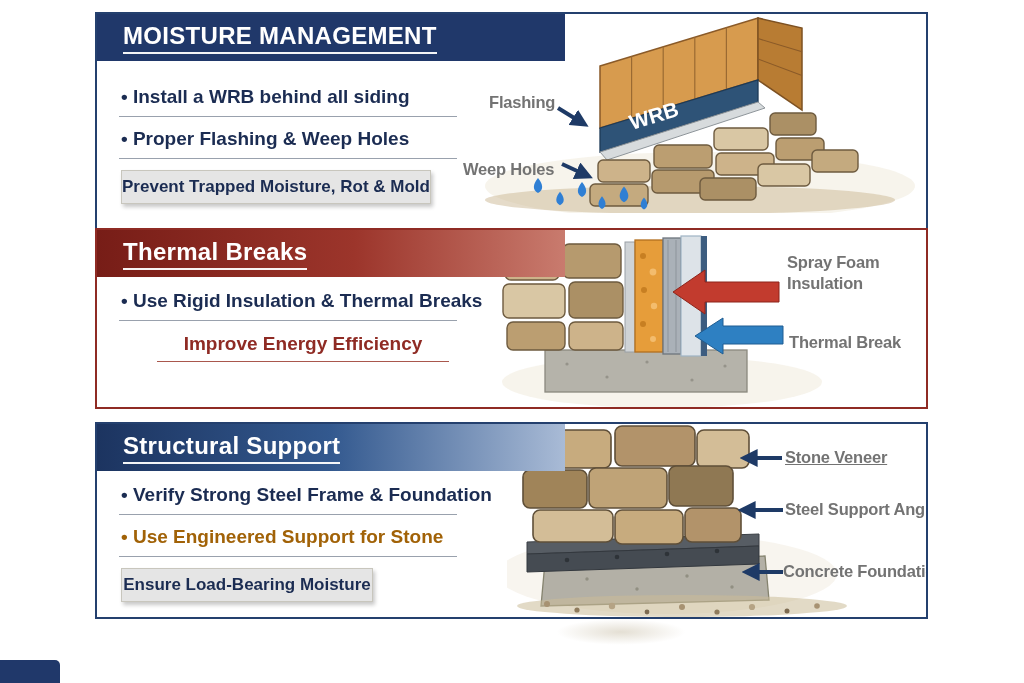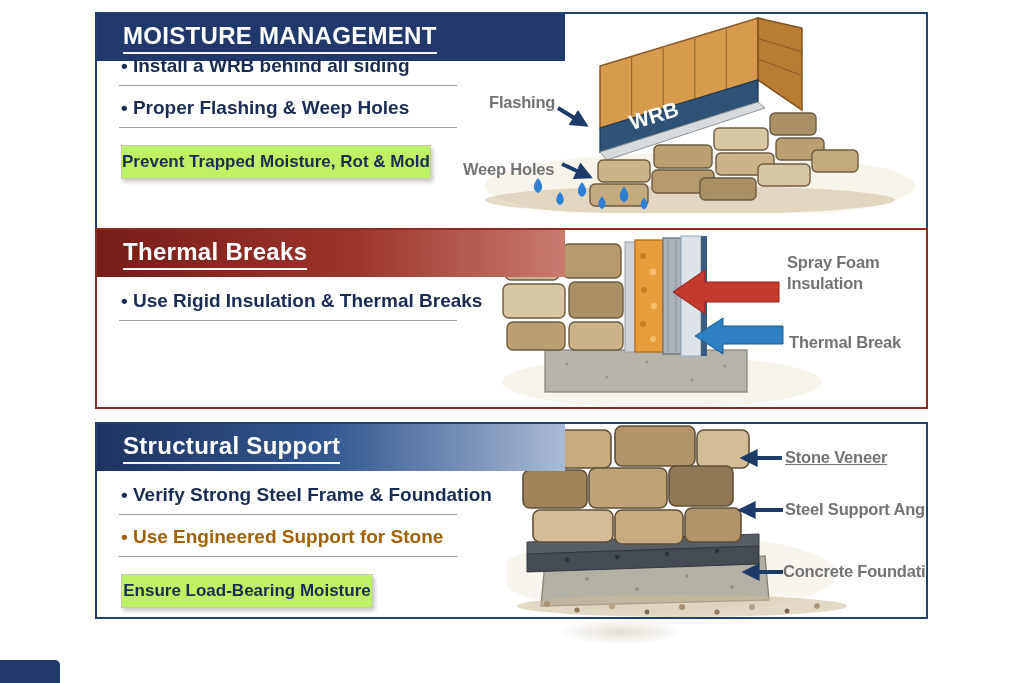--- a/index.html
+++ b/index.html
@@ -12,28 +12,28 @@
   .p3{left:95px;top:422px;width:833px;height:197px;border-color:#24406e;}
 
   .header{position:absolute;left:0;top:0;height:47px;display:flex;align-items:center;
           padding-left:26px;box-sizing:border-box;z-index:2;}
   .h1{width:468px;background:#20386a;}
   .h2{width:468px;background:linear-gradient(to right,#771d17,#9c352b 55%,#c97b6e);}
   .h3{width:468px;background:linear-gradient(to right,#1c3460,#33598f 50%,#a9bbd6);}
   .title{color:#ffffff;font-weight:bold;font-size:24px;letter-spacing:.3px;
          border-bottom:2.5px solid rgba(255,255,255,.95);padding-bottom:2px;white-space:nowrap;}
 
-  .bullets{position:absolute;left:22px;top:30px;z-index:2;}
+  .bullets{position:absolute;left:22px;top:61px;z-index:2;}
   .bullet{width:336px;color:#1b2c52;font-weight:bold;font-size:19px;
           padding:11px 0 8px 2px;border-bottom:1.6px solid #99a1ad;white-space:nowrap;}
   .bullet::before{content:"• ";}
   .bullet.red{color:#a16207;}
 
-  .note-box{margin-top:17px;margin-left:2px;width:308px;height:32px;display:flex;align-items:center;
-            justify-content:center;background:#bef264;border:1px solid #c8c6bd;
+  .note-box{margin-top:11px;margin-left:2px;width:308px;height:32px;display:flex;align-items:center;
+            justify-content:center;background:#e5e5e5;border:1px solid #c8c6bd;
             box-shadow:2px 3px 4px rgba(0,0,0,.22);font-size:17px;font-weight:bold;color:#1b2c52;
             white-space:nowrap;}
   .p3 .note-box{width:250px;}
 
   .subtitle{margin-top:12px;margin-left:38px;width:292px;text-align:center;color:#8f2b24;
             font-weight:bold;font-size:19px;padding-bottom:6px;border-bottom:1.6px solid #a9574d;
             white-space:nowrap;}
 
   .illus{position:absolute;z-index:1;}
   .sv1{left:353px;top:0;}
@@ -125,20 +125,21 @@
     <div class="ill-label" style="left:366px;top:146px;">Weep Holes</div>
   </section>
 
   <section class="panel p2">
     <div class="header h2">
       <span class="title">Thermal Breaks</span>
     </div>
 
     <div class="bullets" style="top:49px;">
       <div class="bullet">Use Rigid Insulation &amp; Thermal Breaks</div>
+      <div class="subtitle">Improve Energy Efficiency</div>
     </div>
 
     <svg class="illus sv2" width="429" height="175" viewBox="0 0 429 175">
       <ellipse cx="165" cy="150" rx="160" ry="26" fill="#e8dfc9" opacity=".35"></ellipse>
 
       <g>
         <rect x="48" y="118" width="202" height="42" fill="#b5b3aa" stroke="#8b897f" stroke-width="1.3"></rect>
         <circle cx="70" cy="132" r="1.6" fill="#95938a"></circle>
           <circle cx="110" cy="145" r="1.6" fill="#95938a"></circle>
         <circle cx="150" cy="130" r="1.6" fill="#95938a"></circle>

